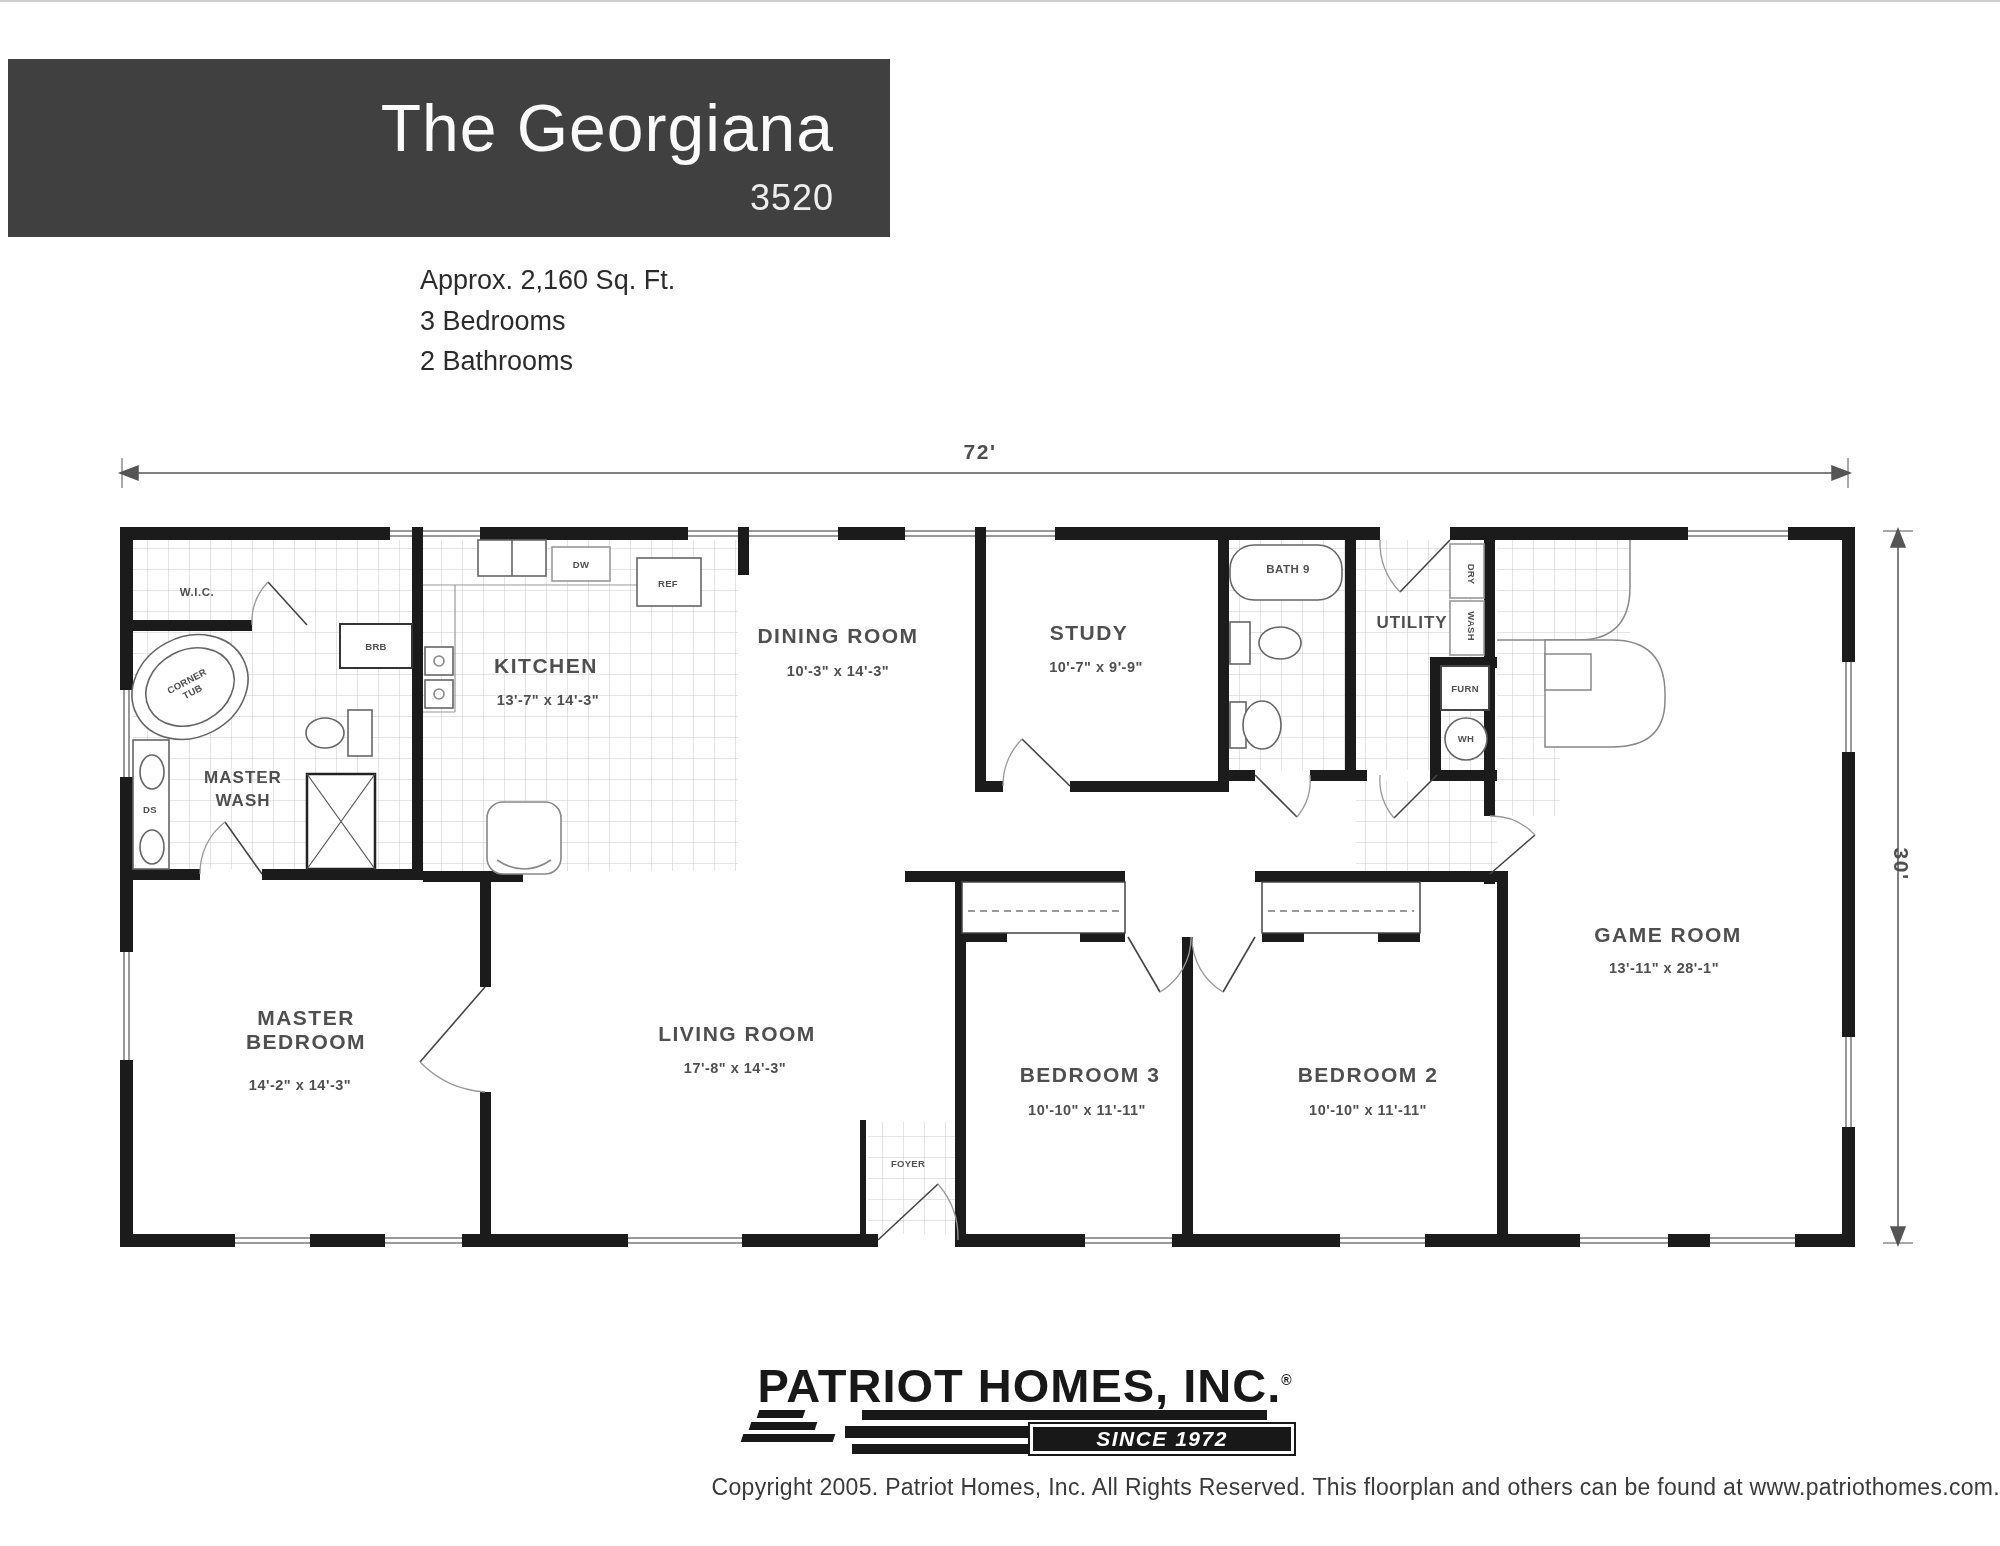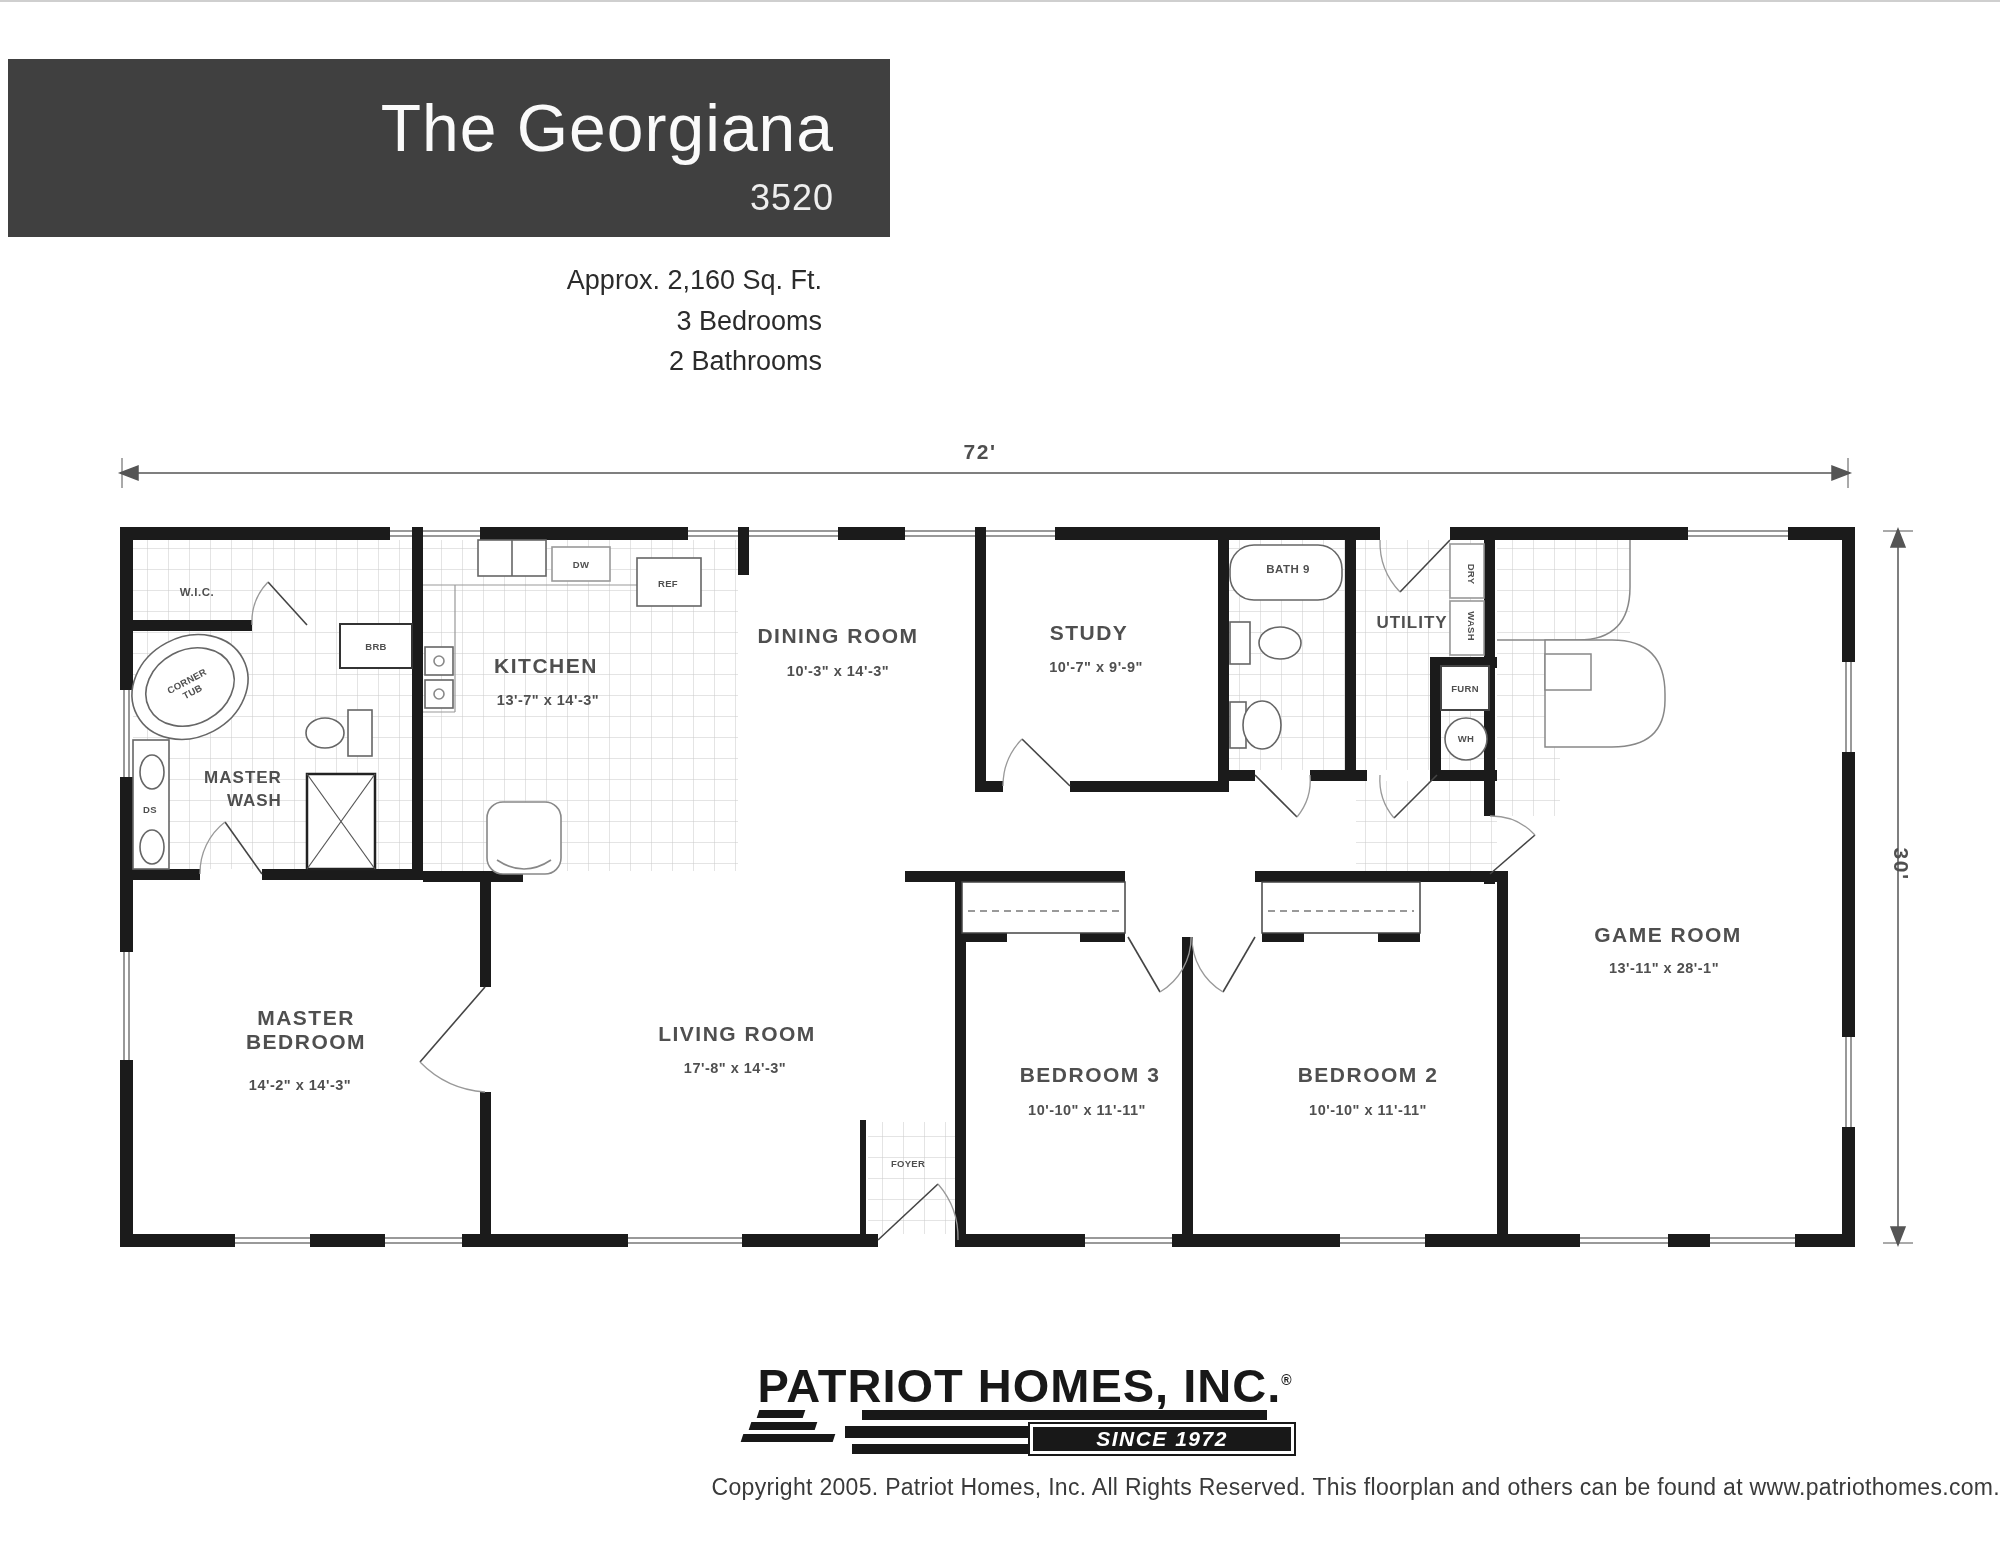--- a/index.html
+++ b/index.html
@@ -11,33 +11,33 @@
   
   .title-block{
     position:absolute;left:8px;top:57px;width:882px;height:178px;
     background:#404040;color:#fafafa;text-align:right;
     padding:36px 56px 0 0;box-sizing:border-box;
   }
   .title-block .name{font-size:66px;font-weight:400;letter-spacing:1px;line-height:1;}
   .title-block .model{font-size:36px;font-weight:400;margin-top:16px;color:#eeeeee;letter-spacing:1px;}
   
   .stats{
-    position:absolute;left:420px;top:258px;width:402px;text-align:right;
+    position:absolute;left:420px;top:258px;width:402px;text-align:left;
     font-size:27px;color:#2b2b2b;line-height:1.5;
   }
   
   .plan-svg{position:absolute;left:0;top:0;}
   
   .lbl{
     position:absolute;transform:translate(-50%,-50%);
     color:#4f4f4f;font-weight:700;white-space:nowrap;text-align:center;
   }
   .room{font-size:21px;letter-spacing:1.5px;}
   .dims{font-size:14.5px;letter-spacing:.5px;}
-  .med{font-size:17px;letter-spacing:1px;line-height:1.35;text-align:right;}
+  .med{font-size:17px;letter-spacing:1px;line-height:1.35;}
   .small{font-size:11.5px;letter-spacing:.5px;}
   .tiny{font-size:9.5px;letter-spacing:.3px;}
   .rot90{transform:translate(-50%,-50%) rotate(90deg);}
   .tubrot{transform:translate(-50%,-50%) rotate(-28deg);line-height:1.3;}
   .lbl span{display:block;}
   .twoline span{display:block;}
   
   .logo-text{
     position:absolute;left:745px;top:1356px;width:560px;text-align:center;
     font-size:47px;font-weight:900;color:#181818;letter-spacing:1px;white-space:nowrap;

